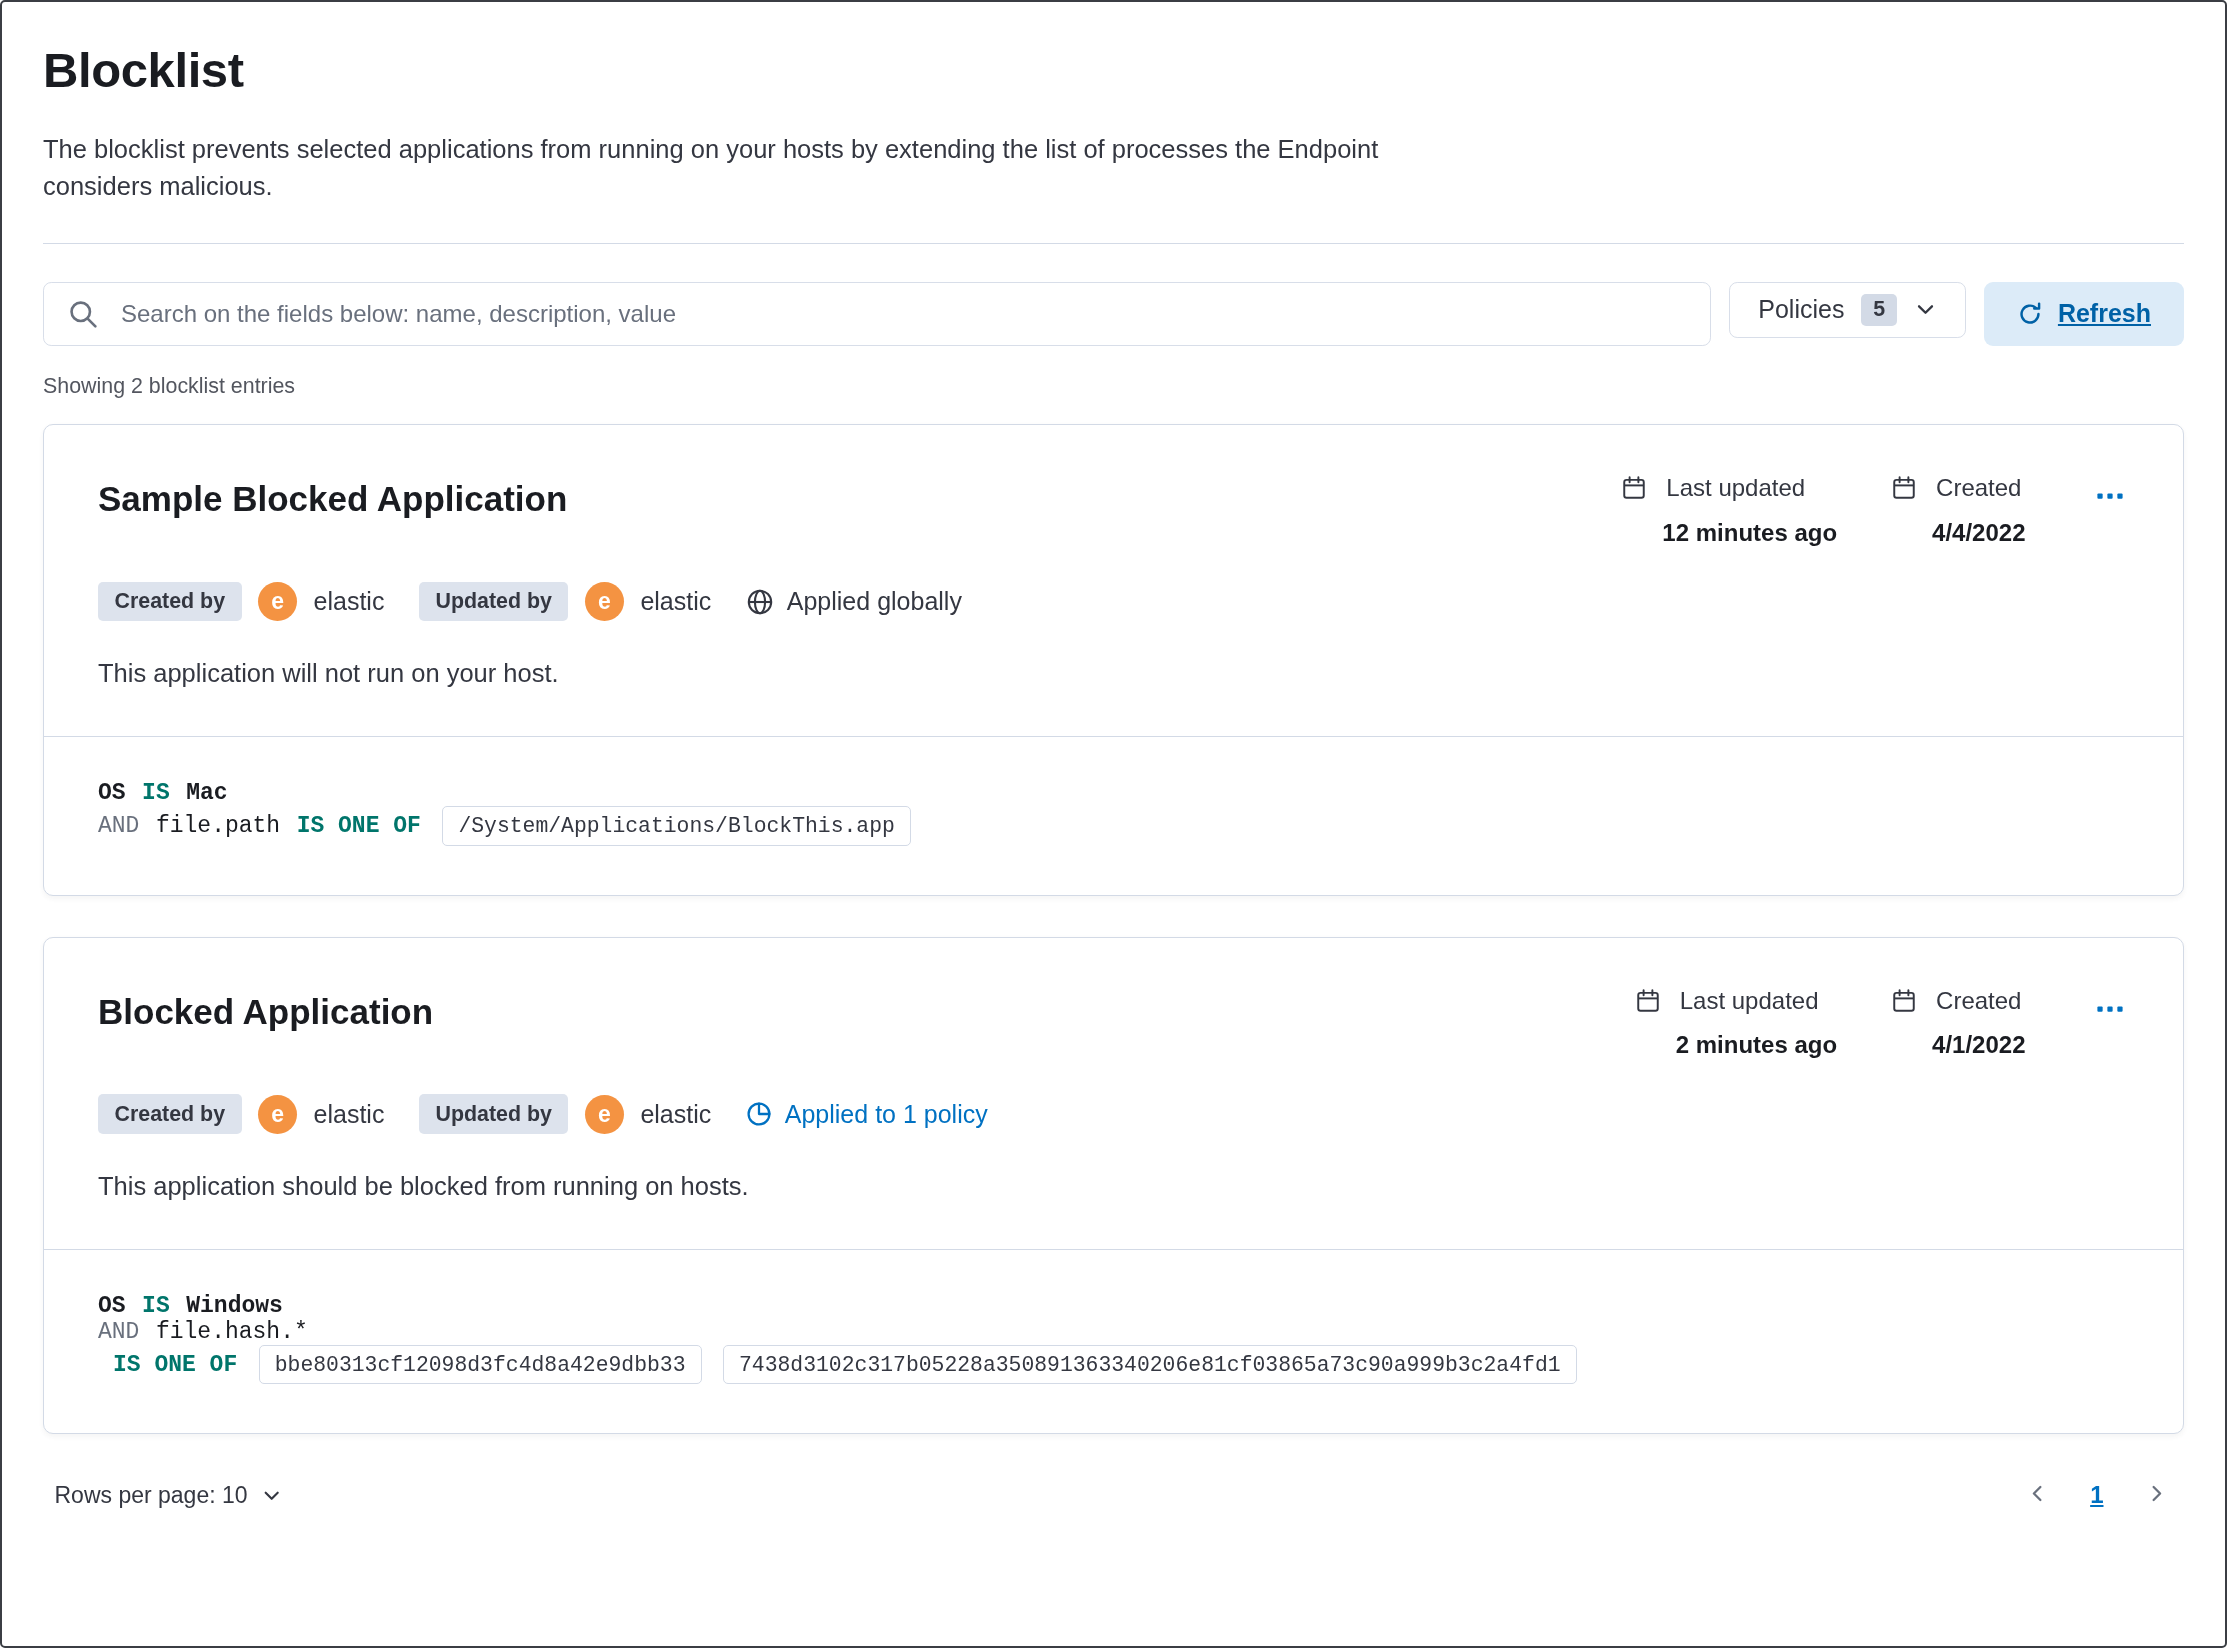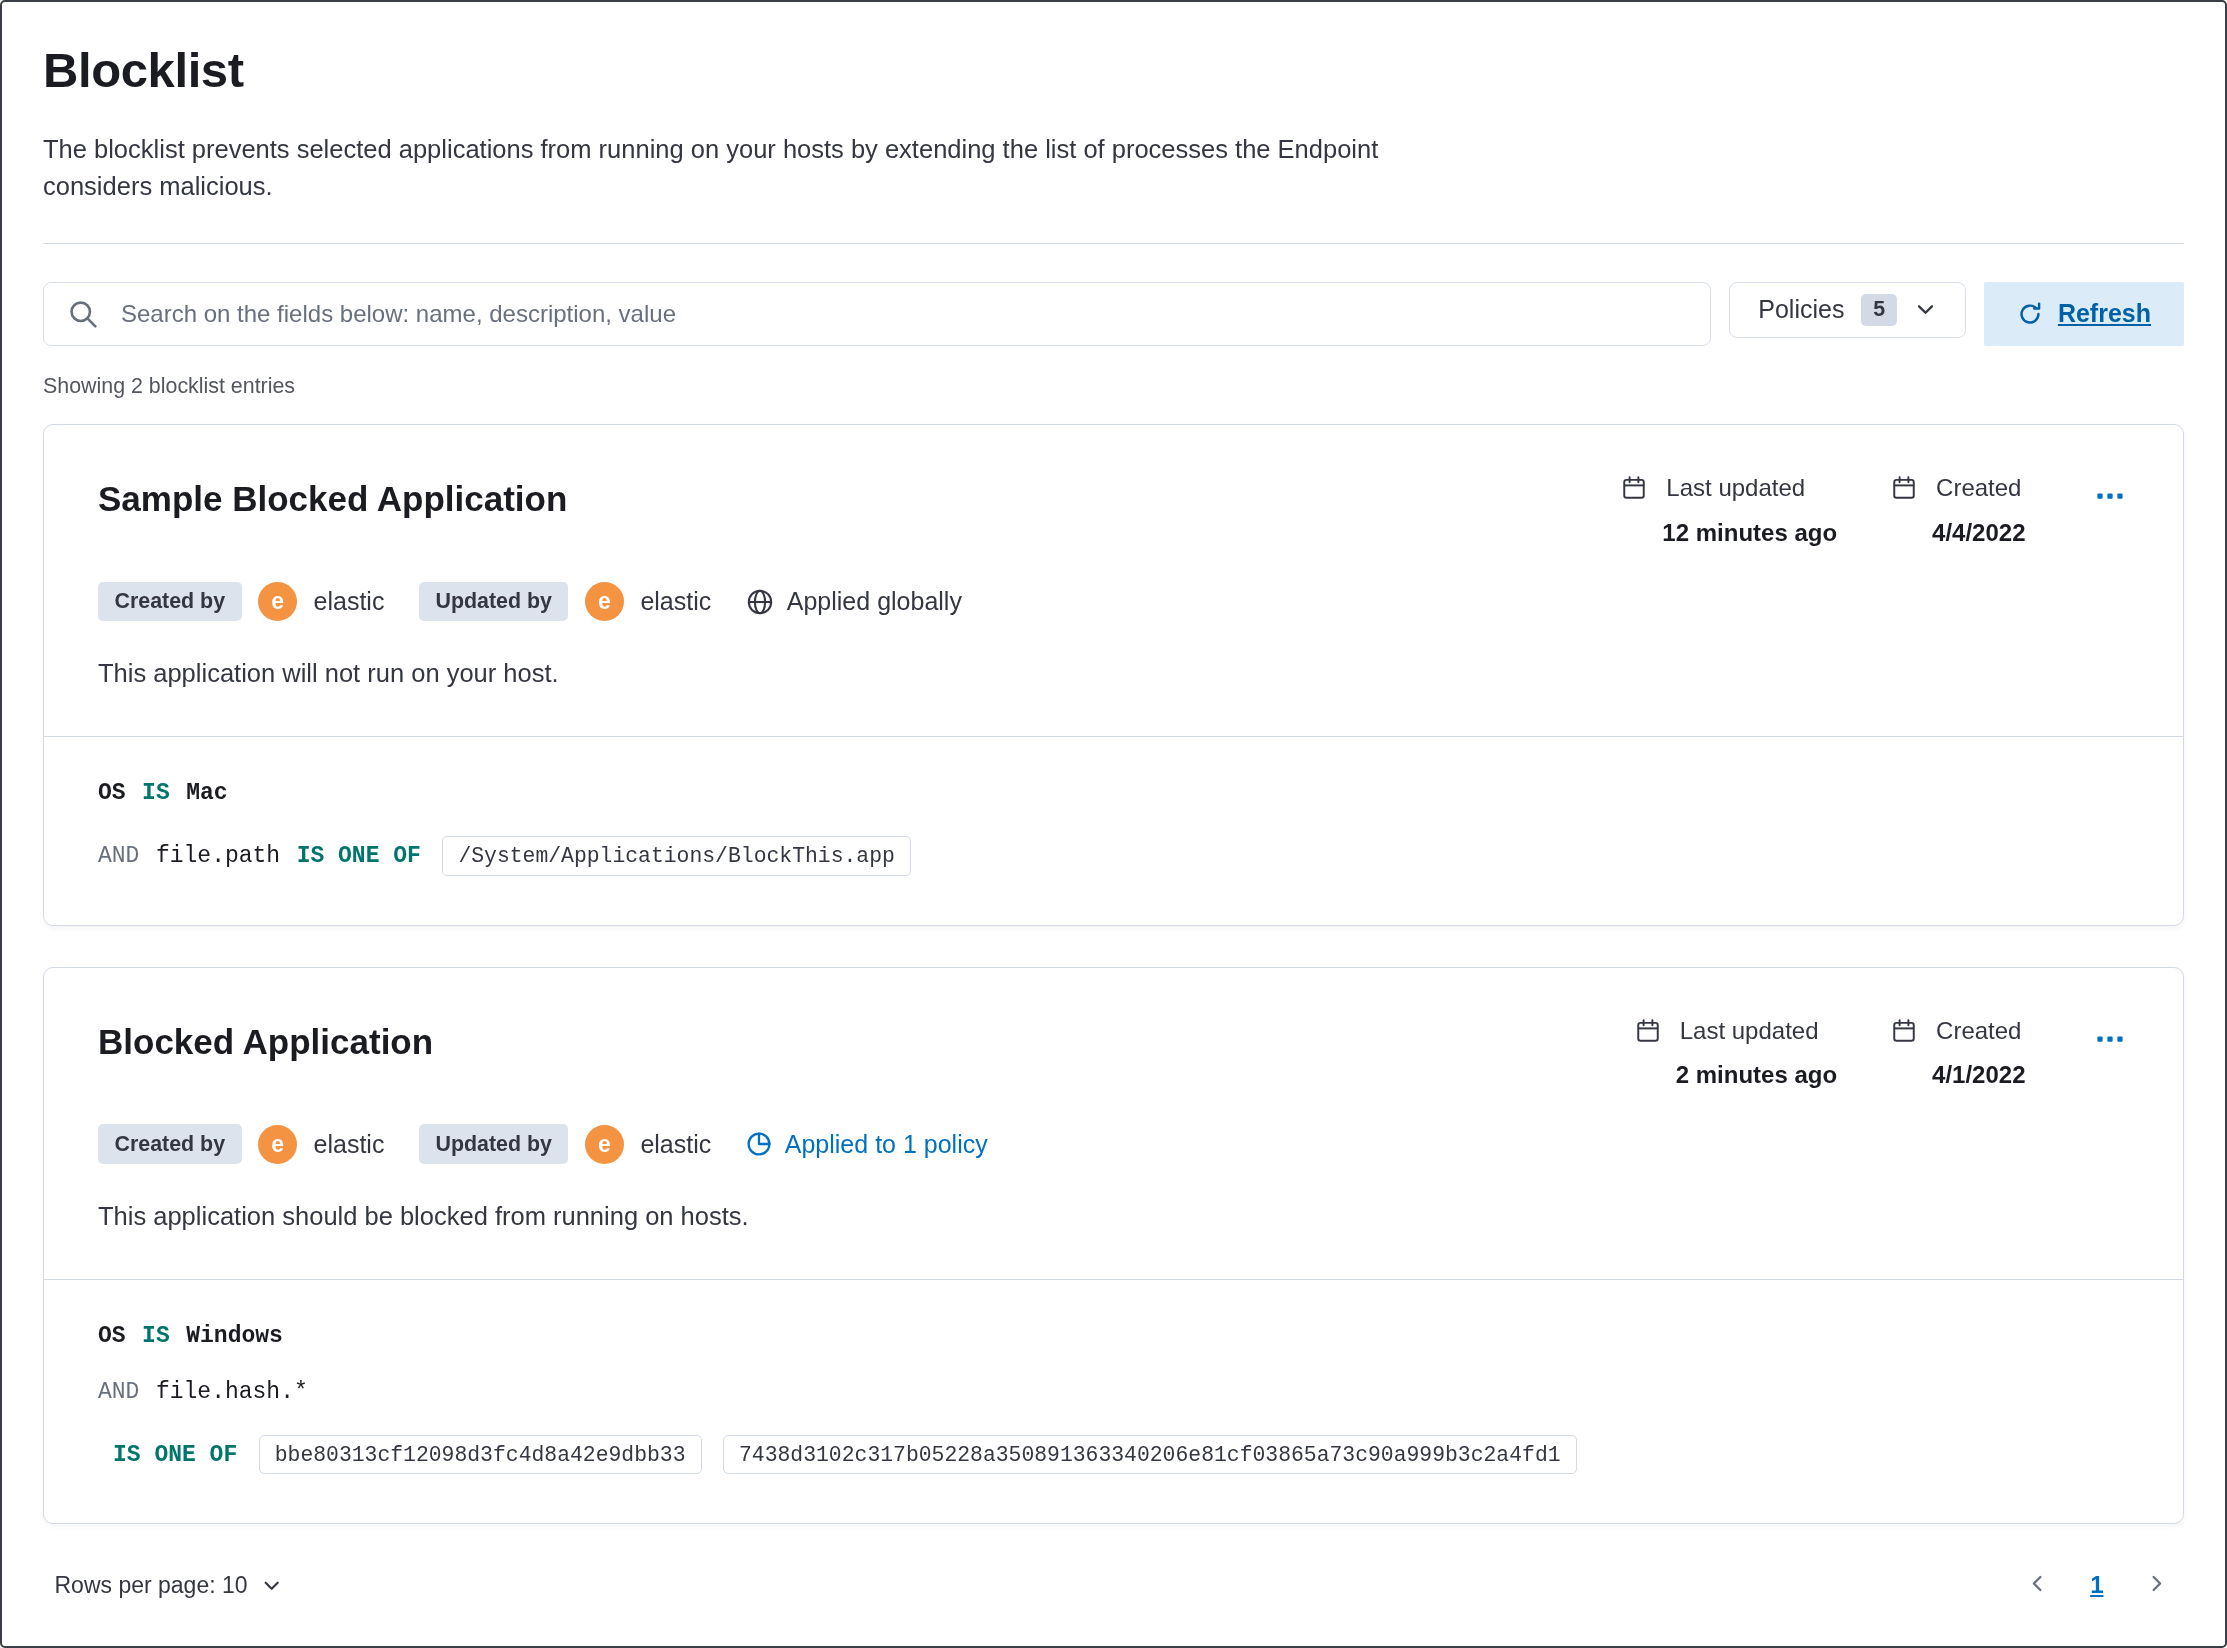--- a/index.html
+++ b/index.html
@@ -49,21 +49,21 @@
     border:1.6px solid #d8dee9; border-radius:8.2px;
     font-size:25px; color:#343741; cursor:pointer;
     font-family:"Liberation Sans", sans-serif;
   }
   .count-badge {
     background:#d3dae6; color:#343741; font-size:21.4px; font-weight:700;
     border-radius:5px; padding:3.3px 12.3px; line-height:1.2;
   }
   .refresh-btn {
     display:inline-flex; align-items:center; gap:15px;
-    height:64px; padding:0 33px; border:none; border-radius:2px;
+    height:64px; padding:0 33px; border:none; border-radius:9px;
     background:#dcebf8; color:#0061a6; font-size:25px; font-weight:700;
     font-family:"Liberation Sans", sans-serif; cursor:pointer;
   }
   .refresh-btn .lbl { text-decoration:underline; }
   .showing { margin-top:28px; font-size:21.4px; color:#53565f; }
   
   .card {
     margin-top:25px; border:1.6px solid #d3dae6; border-radius:10px; background:#fff;
     box-shadow:0 2.5px 5px rgba(52,55,65,0.05);
   }
@@ -87,21 +87,21 @@
   .username { font-size:25px; color:#343741; margin-right:18px; }
   .scope { display:inline-flex; align-items:center; gap:13px; font-size:25px; color:#343741; }
   .scope-link { display:inline-flex; align-items:center; gap:13px; font-size:25px; color:#0071c2; cursor:pointer; background:none; border:none; font-family:"Liberation Sans", sans-serif; padding:0; }
   .entry-desc { margin:38px 0 0; font-size:25.5px; color:#343741; }
   .criteria {
     border-top:1.6px solid #d3dae6; padding:43px 54px 49px;
     font-family:"Liberation Mono","DejaVu Sans Mono",monospace;
     font-size:23px; color:#1a1c21;
   }
   .cond-line { display:flex; align-items:center; gap:16.5px; flex-wrap:wrap; }
-  .cond-line + .cond-line { margin-top:30px; }
+  .cond-line + .cond-line { }
   .mono-bold { font-weight:700; }
   .op { color:#00756b; font-weight:700; }
   .conj { color:#69707d; }
   .chip {
     display:inline-block; border:1.6px solid #d3dae6; border-radius:5px;
     padding:6.6px 15px; font-size:21.4px; background:#fff; color:#343741;
     margin-left:5px; white-space:nowrap;
   }
   
   .table-footer { display:flex; justify-content:space-between; align-items:center; margin-top:43px; padding:0 11.5px; }

